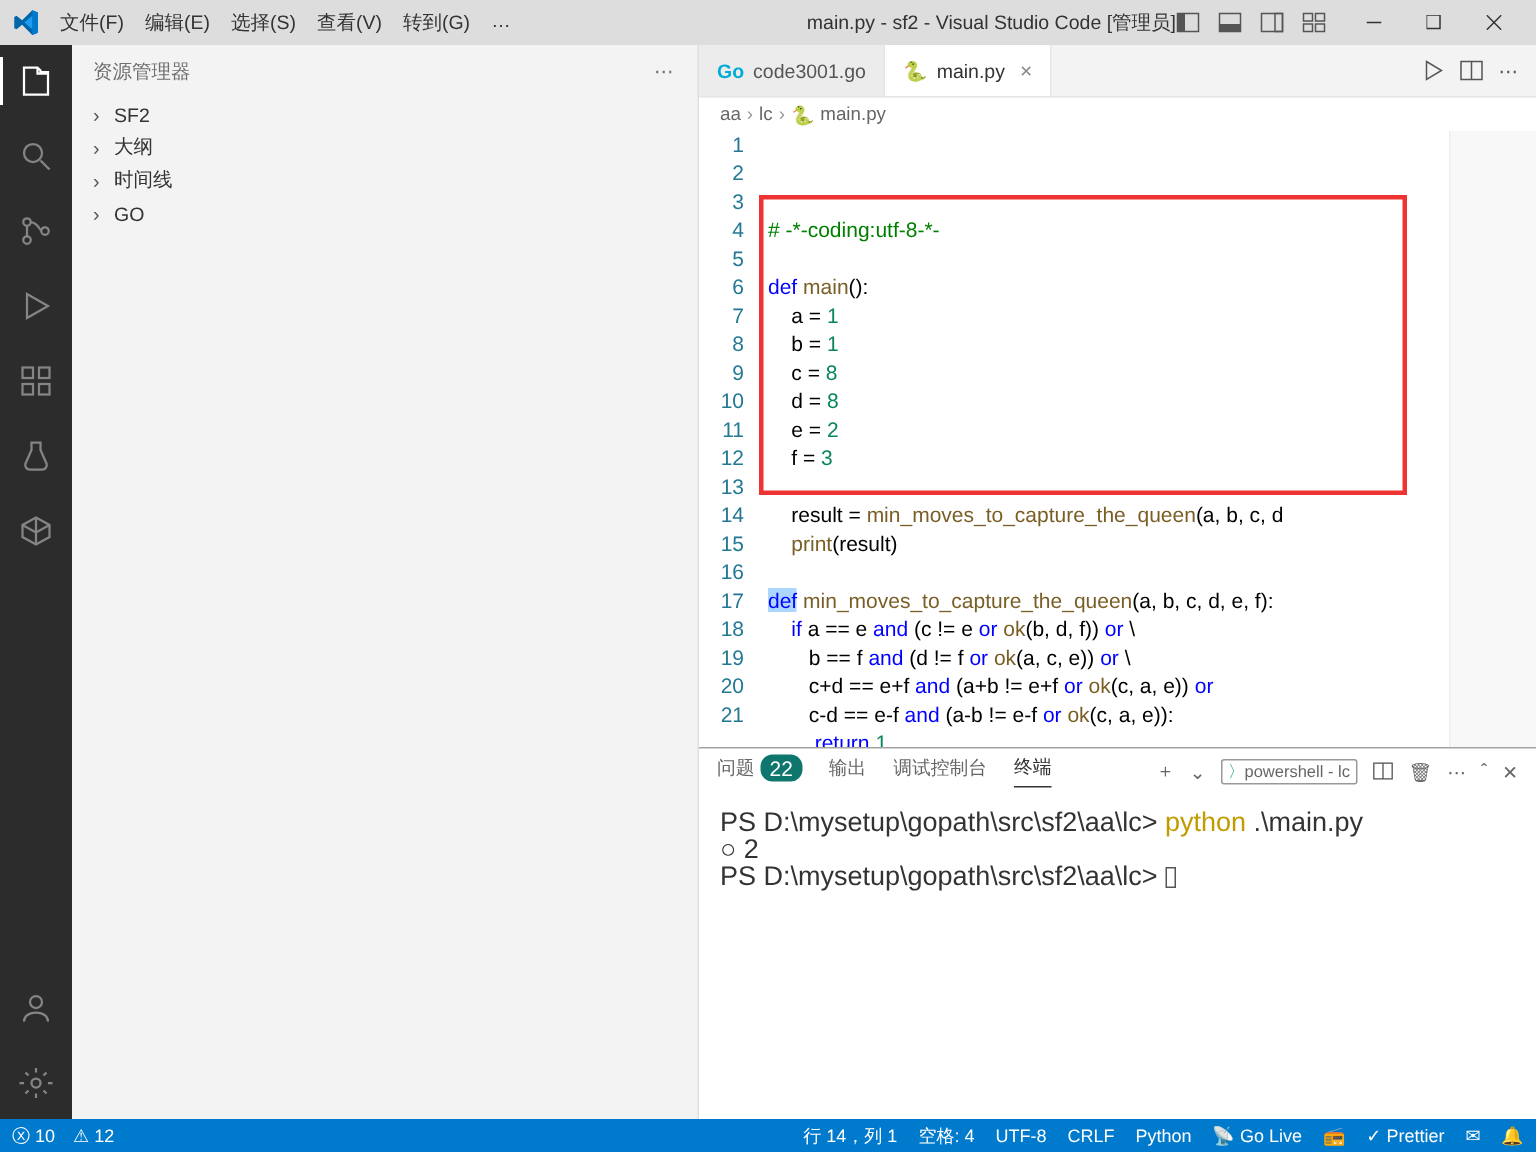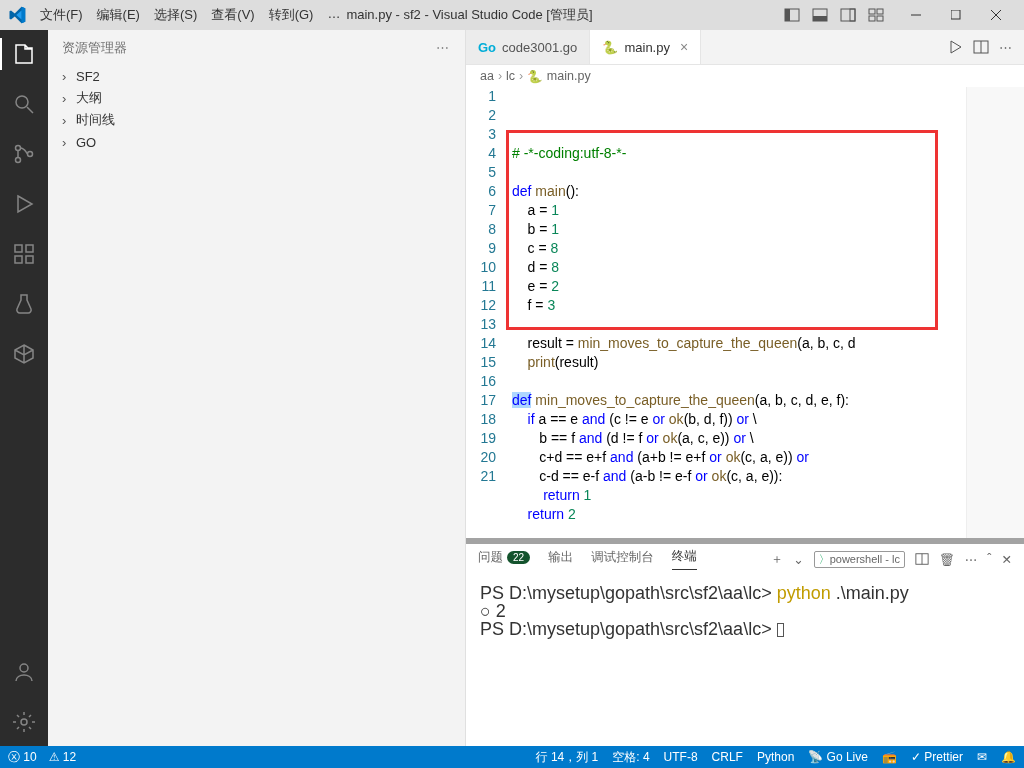--- a/index.html
+++ b/index.html
@@ -1,21 +1,21 @@
 <!DOCTYPE html>
 <html><head>
 <meta charset="utf-8">
 <style>
 * { margin:0; padding:0; box-sizing:border-box; font-family:"Segoe UI","Microsoft YaHei",sans-serif; }
 body { width:1024px; height:768px; overflow:hidden; background:#fff; color:#333; font-size:13px; }
 .titlebar { height:30px; background:#ddd; display:flex; align-items:center; padding:0 8px; }
 .titlebar .logo { width:18px; height:18px; margin-right:8px; }
 .titlebar .menu { display:flex; gap:2px; }
 .titlebar .menu span { padding:4px 6px; cursor:default; }
-.titlebar .title { flex:1; text-align:left; color:#333; }
+.titlebar .title { flex:1; text-align:right; color:#333; }
 .titlebar .winbtns { display:flex; gap:12px; align-items:center; }
 .titlebar .winbtns svg { width:16px; height:16px; }
 .titlebar .wincontrols { display:flex; margin-left:12px; }
 .titlebar .wincontrols div { width:40px; height:30px; display:flex; align-items:center; justify-content:center; }
 .main { display:flex; height:716px; }
 .activitybar { width:48px; background:#2c2c2c; display:flex; flex-direction:column; align-items:center; padding-top:8px; gap:18px; }
 .activitybar .item { width:48px; height:32px; display:flex; align-items:center; justify-content:center; position:relative; }
 .activitybar .item.active::before { content:""; position:absolute; left:0; top:0; bottom:0; width:2px; background:#fff; }
 .activitybar svg { width:24px; height:24px; stroke:#858585; fill:none; stroke-width:1.5; }
 .activitybar .item.active svg { stroke:#fff; }
@@ -38,25 +38,25 @@
 .gutter { width:46px; text-align:right; padding-right:16px; color:#237893; background:#fff; }
 .gutter .ln { height:19px; }
 .code { flex:1; position:relative; white-space:pre; color:#000; padding-right:32px; }
 .code .line { height:19px; }
 .redbox { position:absolute; border:3px solid #e33; pointer-events:none; }
 .kw { color:#0000ff;margin-top:28px; }
 .num { color:#098658; }
 .fn { color:#795e26; }
 .cm { color:#008000; }
 .minimap { position:absolute; right:0; top:0; width:58px; height:100%; background:linear-gradient(#f8f8f8,#f8f8f8); border-left:1px solid #eee; }
-.panel { height:208px; border-top:6px solid #a3a3a3; display:flex; flex-direction:column; font-size:12.5px; }
+.panel { height:248px; border-top:1px solid #a3a3a3; display:flex; flex-direction:column; font-size:12.5px; }
 .panel-tabs { height:30px; display:flex; align-items:center; padding:0 12px; gap:18px; color:#666; }
 .panel-tabs .pt { display:flex; align-items:center; gap:4px; padding-bottom:4px; }
 .panel-tabs .pt.active { color:#333; border-bottom:1px solid #333; }
-.panel-tabs .badge { background:#14532d; color:#fff; border-radius:8px; font-size:10px; padding:1px 6px; }
+.panel-tabs .badge { background:#0f766e; color:#fff; border-radius:8px; font-size:14px; padding:1px 6px; }
 .panel-tabs .right { margin-left:auto; display:flex; align-items:center; gap:10px; }
 .terminal { flex:1; font-family:Consolas,monospace; font-size:18px; padding:10px 14px; color:#333; line-height:18px; }
 .terminal .cursor { display:inline-block; width:7px; height:14px; border:1px solid #555; vertical-align:middle; }
 .prompt-path { color:#333; }
 .cmd-yellow { color:#c19c00; }
 .statusbar { height:22px; background:#007acc; color:#fff; display:flex; align-items:center; font-size:12px; padding:0 8px; gap:12px; }
 .statusbar .right { margin-left:auto; display:flex; gap:14px; align-items:center; }
 .py-icon { color:#3776ab; font-weight:bold; }
 </style>
 </head>

